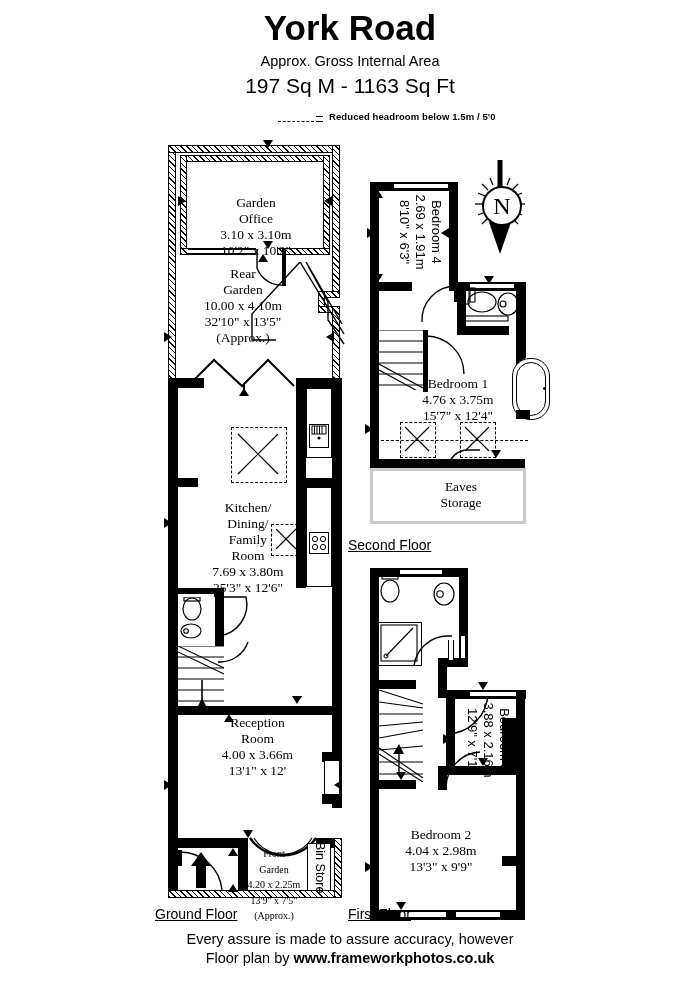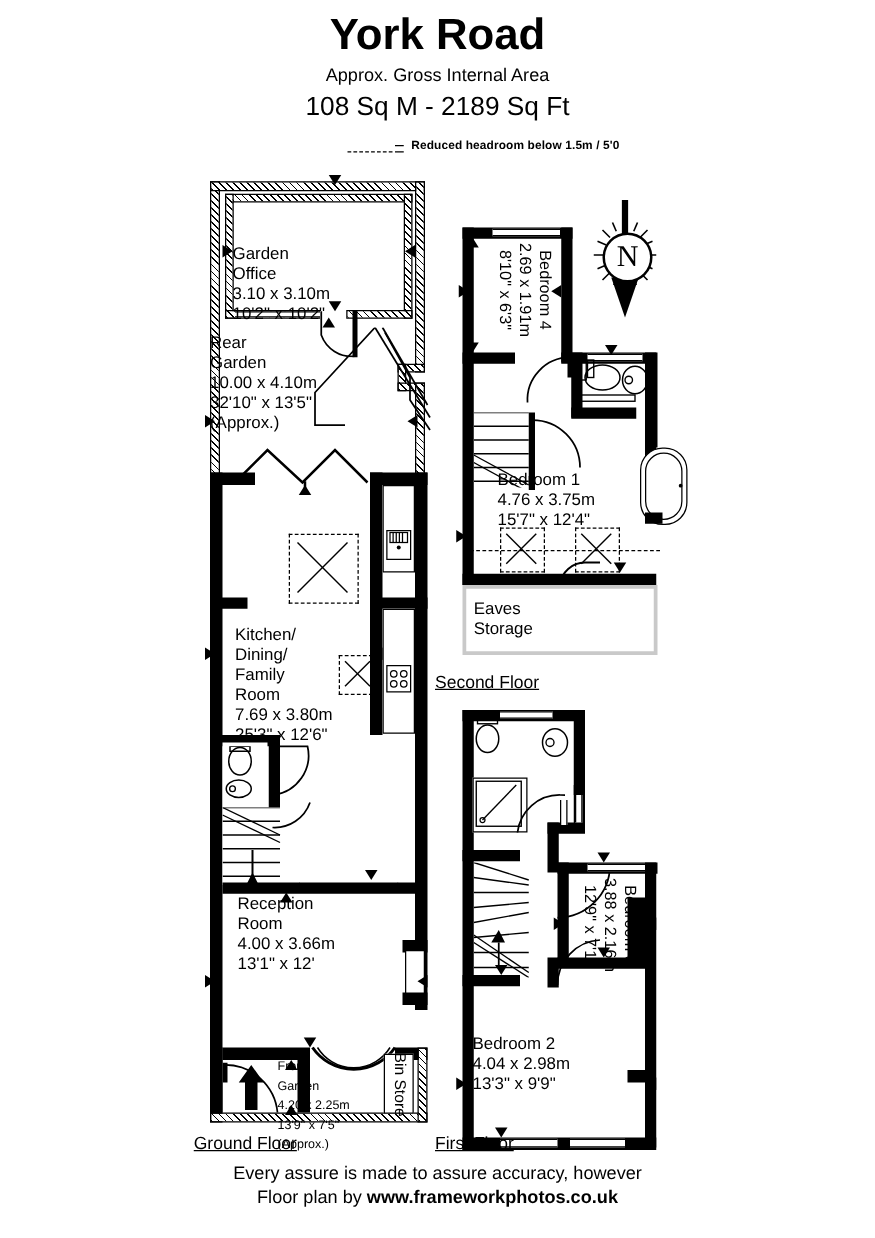--- a/index.html
+++ b/index.html
@@ -27,21 +27,21 @@
   
   .wall{position:absolute;background:#000;}
   .thinwall{position:absolute;border:1.3px solid #000;background:#fff;box-sizing:border-box;}
   .hatch{position:absolute;box-sizing:border-box;border:1.2px solid #000;
     background:repeating-linear-gradient(45deg,#000 0 1px,#fff 1px 4px);}
   .win{position:absolute;background:#fff;border-top:1.3px solid #000;border-bottom:1.3px solid #000;box-sizing:border-box;}
   .winv{position:absolute;background:#fff;border-left:1.3px solid #000;border-right:1.3px solid #000;box-sizing:border-box;}
   .dashbox{position:absolute;border:1.4px dashed #000;box-sizing:border-box;}
   .dashline{position:absolute;border-top:1.4px dashed #000;}
   .fixture{position:absolute;border:1.3px solid #000;box-sizing:border-box;background:#fff;}
-  .lbl{position:absolute;text-align:left;font-size:13.5px;line-height:16px;white-space:nowrap;}
+  .lbl{position:absolute;text-align:center;font-size:13.5px;line-height:16px;white-space:nowrap;font-family:Liberation Serif, serif;}
   .lbl.sm{font-size:10px;line-height:15.5px;}
   .rot{transform-origin:50% 50%;}
   .floorname{position:absolute;text-align:left;font-size:14px;line-height:17px;width:200px;text-decoration:underline;}
 
   
   .tri-d{position:absolute;width:0;height:0;border-left:5px solid transparent;border-right:5px solid transparent;border-top:8px solid #000;}
   .tri-u{position:absolute;width:0;height:0;border-left:5px solid transparent;border-right:5px solid transparent;border-bottom:8px solid #000;}
   .tri-l{position:absolute;width:0;height:0;border-top:5px solid transparent;border-bottom:5px solid transparent;border-right:8px solid #000;}
   .tri-r{position:absolute;width:0;height:0;border-top:5px solid transparent;border-bottom:5px solid transparent;border-left:8px solid #000;}
 
@@ -59,21 +59,21 @@
   .ncircle{position:absolute;border:2.2px solid #000;border-radius:50%;background:#fff;
     display:flex;align-items:center;justify-content:center;font-size:24px;font-weight:normal;
     font-family:"Liberation Serif", serif;}
 </style>
 </head>
 <body>
 
 <div id="header" class="abs">
   <div class="title">York Road</div>
   <div class="subtitle">Approx. Gross Internal Area</div>
-  <div class="area">108 Sq M  -  2189 Sq Ft</div>
+  <div class="area">197 Sq M  -  1163 Sq Ft</div>
 </div>
 
 <div id="key" class="abs">
   <div class="key-row">
     <span class="key-dash"></span>
     <span class="key-tick"></span>
     <span class="key-text">Reduced  headroom below 1.5m / 5'0</span>
   </div>
 </div>
 
@@ -402,21 +402,21 @@
       <line x1="4" y1="4" x2="28" y2="28" stroke="#000" stroke-width="1.1"></line>
       <line x1="28" y1="4" x2="4" y2="28" stroke="#000" stroke-width="1.1"></line>
     </svg>
   </div>
 
   <svg class="abs" style="left:86px;top:448px;" width="36" height="20">
     <path d="M2,20 A20,20 0 0 1 22,2 L34,2" fill="none" stroke="#000" stroke-width="1.6"></path>
   </svg>
 
   <div id="eaves-box" style="left:10px;top:468px;width:156px;height:56px;"></div>
-  <div class="lbl" style="left:19px;top:479px;width:120px;">
+  <div class="lbl" style="left:41px;top:479px;width:120px;">
     <div>Eaves</div>
     <div>Storage</div>
   </div>
 
   <div class="floorname" style="left:-12px;top:537px;">Second Floor</div>
 </div>
 
 <div class="abs" id="first-floor" style="left:360px;top:0;width:340px;height:930px;">
 
   <div class="wall" style="left:10px;top:568px;width:9px;height:352px;"></div>

